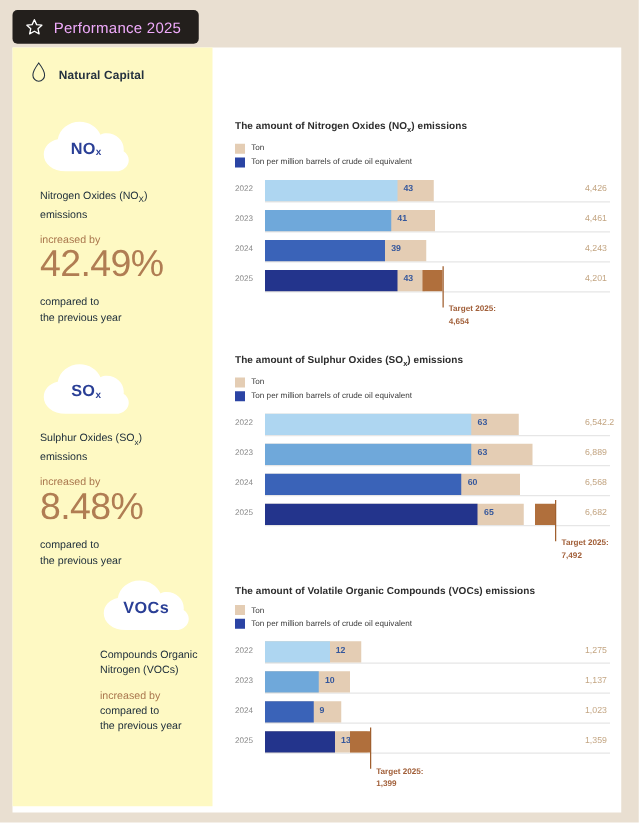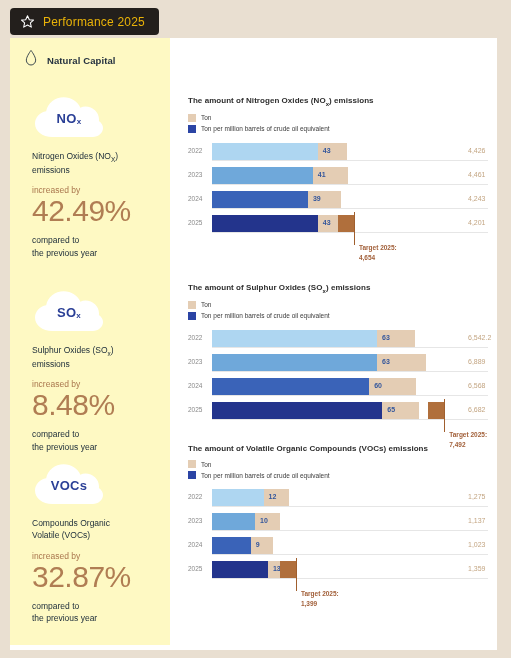--- a/index.html
+++ b/index.html
@@ -22,21 +22,21 @@
   
   .header-badge{
     position:absolute;left:10px;top:8px;
     height:27px;padding:0 14px 0 10px;
     background:#231f1c;border-radius:4px;
     display:flex;align-items:center;gap:8px;
     z-index:6;
   }
   .header-badge .star{display:block;width:15px;height:15px;}
   .header-title{
-    color:#eab308;font-size:12px;letter-spacing:.2px;white-space:nowrap;
+    color:#f0abfc;font-size:12px;letter-spacing:.2px;white-space:nowrap;
   }
 
   
   .sidebar{
     position:absolute;left:10px;top:38px;width:160px;height:607px;
     background:#fef9c3;
     z-index:4;
   }
   .nc-row{
     position:absolute;left:14px;top:11px;
@@ -171,35 +171,34 @@
       <div class="kpi-name">
         <span>Sulphur Oxides (SO</span><sub>x</sub><span>) emissions</span>
       </div>
       <div class="kpi-dir">increased by</div>
       <div class="kpi-value">8.48%</div>
       <div class="kpi-foot">
         <span>compared to</span><br><span>the previous year</span>
       </div>
     </div>
 
-    <div class="kpi" style="top:425px;">
+    <div class="kpi" style="top:425px;margin-left:48px;">
       <div class="kpi-cloud">
         <svg width="74" height="42" viewBox="0 0 74 42">
           <path fill="#ffffff" d="M20.5 41 C10 41 3 34.8 3 27.5 C3 21.4 7.8 16.4 14.2 15.3 C15.6 7.3 22.9 1.3 31.8 1.3 C39.3 1.3 45.8 5.6 48.4 11.7 C49.9 11 51.6 10.6 53.4 10.6 C60.9 10.6 67 16.3 67 23.4 C67 23.9 67 24.4 66.9 24.9 C69.5 26.6 71 29.2 71 32.1 C71 37 66.4 41 60.7 41 Z"></path>
         </svg>
         <div class="cloud-text">
           <span>VOCs</span>
             <sub></sub>
         </div>
       </div>
       <div class="kpi-name">
-        <span>Compounds Organic</span><br><span>Volatile (VOCs)</span>
+        <span>Compounds Organic</span><br><span>Nitrogen (VOCs)</span>
       </div>
       <div class="kpi-dir">increased by</div>
-      <div class="kpi-value">32.87%</div>
       <div class="kpi-foot">
         <span>compared to</span><br><span>the previous year</span>
       </div>
     </div>
   </div>
 
   <div class="charts">
 
     <div class="chart" id="chart-0" style="top:58px;">
         <div class="chart-title">The amount of Nitrogen Oxides (NO<sub>x</sub>) emissions</div>
@@ -312,21 +311,21 @@
               <div class="tgt-line" style="left: 232.252px; height: 33px;"></div>
               <div class="row-total" style="left: 256px;">6,682</div>
             </div>
           </div>
         </div>
         <div class="tgt-label" style="left: 261.252px; top: 147px; position: absolute;">
           <div>Target 2025:</div>
           <div>7,492</div>
         </div>
       </div>
-    <div class="chart" id="chart-2" style="top:406px;">
+    <div class="chart" id="chart-2" style="top:430px;">
         <div class="chart-title">The amount of Volatile Organic Compounds (VOCs) emissions</div>
         <div class="legend-row">
           <span class="legend-sw ton"></span>
           <span class="legend-lbl">Ton</span>
         </div>
         <div class="legend-row">
           <span class="legend-sw tpm"></span>
           <span class="legend-lbl">Ton per million barrels of crude oil equivalent</span>
         </div>
         <div class="rows">

